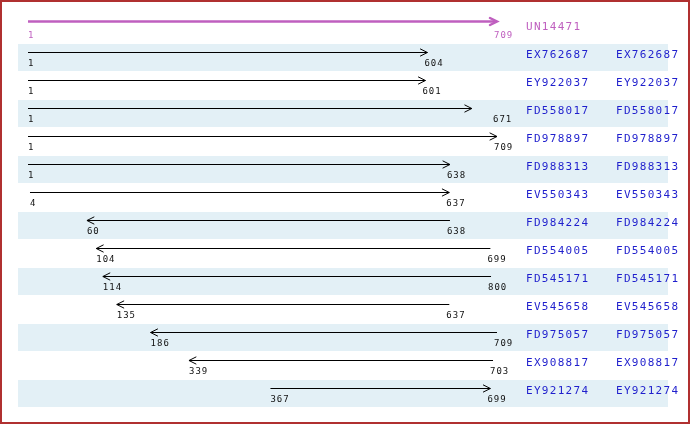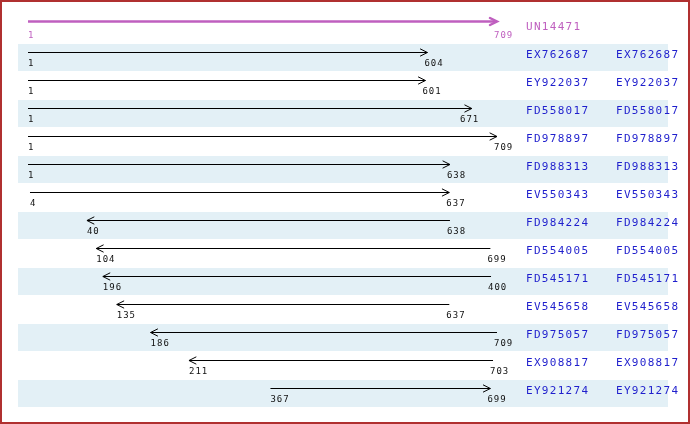--- a/index.html
+++ b/index.html
@@ -102,21 +102,21 @@
       <span class="acc col1">EY922037</span>
       <span class="acc col2">EY922037</span>
     </div>
 
     <div class="row">
       <svg class="arrow">
           <line x1="26" y1="8.5" x2="469.8276836158192" y2="8.5" stroke="#000000" stroke-width="1"></line>
           <polyline points="462.8276836158192,5 469.8276836158192,8.5 462.8276836158192,12" fill="none" stroke="#000000" stroke-width="1" stroke-linecap="round"></polyline>
         </svg>
       <span class="coord" style="left: 26px;">1</span>
-      <span class="coord" style="left: 458px; text-align: center;">671</span>
+      <span class="coord" style="left: 491px; text-align: center;">671</span>
       <span class="acc col1">FD558017</span>
       <span class="acc col2">FD558017</span>
     </div>
 
     <div class="row">
       <svg class="arrow">
           <line x1="26" y1="8.5" x2="495" y2="8.5" stroke="#000000" stroke-width="1"></line>
           <polyline points="488,5 495,8.5 488,12" fill="none" stroke="#000000" stroke-width="1" stroke-linecap="round"></polyline>
         </svg>
       <span class="coord" style="left: 26px;">1</span>
@@ -145,21 +145,21 @@
       <span class="coord" style="left: 444.305px;">637</span>
       <span class="acc col1">EV550343</span>
       <span class="acc col2">EV550343</span>
     </div>
 
     <div class="row">
       <svg class="arrow">
           <line x1="84.95621468926554" y1="8.5" x2="447.96751412429376" y2="8.5" stroke="#000000" stroke-width="1"></line>
           <polyline points="91.95621468926554,5 84.95621468926554,8.5 91.95621468926554,12" fill="none" stroke="#000000" stroke-width="1" stroke-linecap="round"></polyline>
         </svg>
-      <span class="coord" style="left: 84.9562px;">40</span>
+      <span class="coord" style="left: 84.9562px;">60</span>
       <span class="coord" style="left: 444.968px;">638</span>
       <span class="acc col1">FD984224</span>
       <span class="acc col2">FD984224</span>
     </div>
 
     <div class="row">
       <svg class="arrow">
           <line x1="94.23022598870057" y1="8.5" x2="488.3757062146893" y2="8.5" stroke="#000000" stroke-width="1"></line>
           <polyline points="101.23022598870057,5 94.23022598870057,8.5 101.23022598870057,12" fill="none" stroke="#000000" stroke-width="1" stroke-linecap="round"></polyline>
         </svg>
@@ -167,22 +167,22 @@
       <span class="coord" style="left: 485.376px;">699</span>
       <span class="acc col1">FD554005</span>
       <span class="acc col2">FD554005</span>
     </div>
 
     <div class="row">
       <svg class="arrow">
           <line x1="100.8545197740113" y1="8.5" x2="489.0381355932203" y2="8.5" stroke="#000000" stroke-width="1"></line>
           <polyline points="107.8545197740113,5 100.8545197740113,8.5 107.8545197740113,12" fill="none" stroke="#000000" stroke-width="1" stroke-linecap="round"></polyline>
         </svg>
-      <span class="coord" style="left: 100.855px;">196</span>
-      <span class="coord" style="left: 486.038px;">400</span>
+      <span class="coord" style="left: 100.855px;">114</span>
+      <span class="coord" style="left: 486.038px;">800</span>
       <span class="acc col1">FD545171</span>
       <span class="acc col2">FD545171</span>
     </div>
 
     <div class="row">
       <svg class="arrow">
           <line x1="114.76553672316385" y1="8.5" x2="447.3050847457627" y2="8.5" stroke="#000000" stroke-width="1"></line>
           <polyline points="121.76553672316385,5 114.76553672316385,8.5 121.76553672316385,12" fill="none" stroke="#000000" stroke-width="1" stroke-linecap="round"></polyline>
         </svg>
       <span class="coord" style="left: 114.766px; text-align: center;">135</span>
@@ -200,21 +200,21 @@
       <span class="coord" style="left: 492px;">709</span>
       <span class="acc col1">FD975057</span>
       <span class="acc col2">FD975057</span>
     </div>
 
     <div class="row">
       <svg class="arrow">
           <line x1="186.97033898305085" y1="8.5" x2="491.02542372881356" y2="8.5" stroke="#000000" stroke-width="1"></line>
           <polyline points="193.97033898305085,5 186.97033898305085,8.5 193.97033898305085,12" fill="none" stroke="#000000" stroke-width="1" stroke-linecap="round"></polyline>
         </svg>
-      <span class="coord" style="left: 186.97px;">211</span>
+      <span class="coord" style="left: 186.97px;">339</span>
       <span class="coord" style="left: 488.025px;">703</span>
       <span class="acc col1">EX908817</span>
       <span class="acc col2">EX908817</span>
     </div>
 
     <div class="row">
       <svg class="arrow">
           <line x1="268.4491525423729" y1="8.5" x2="488.3757062146893" y2="8.5" stroke="#000000" stroke-width="1"></line>
           <polyline points="481.3757062146893,5 488.3757062146893,8.5 481.3757062146893,12" fill="none" stroke="#000000" stroke-width="1" stroke-linecap="round"></polyline>
         </svg>

